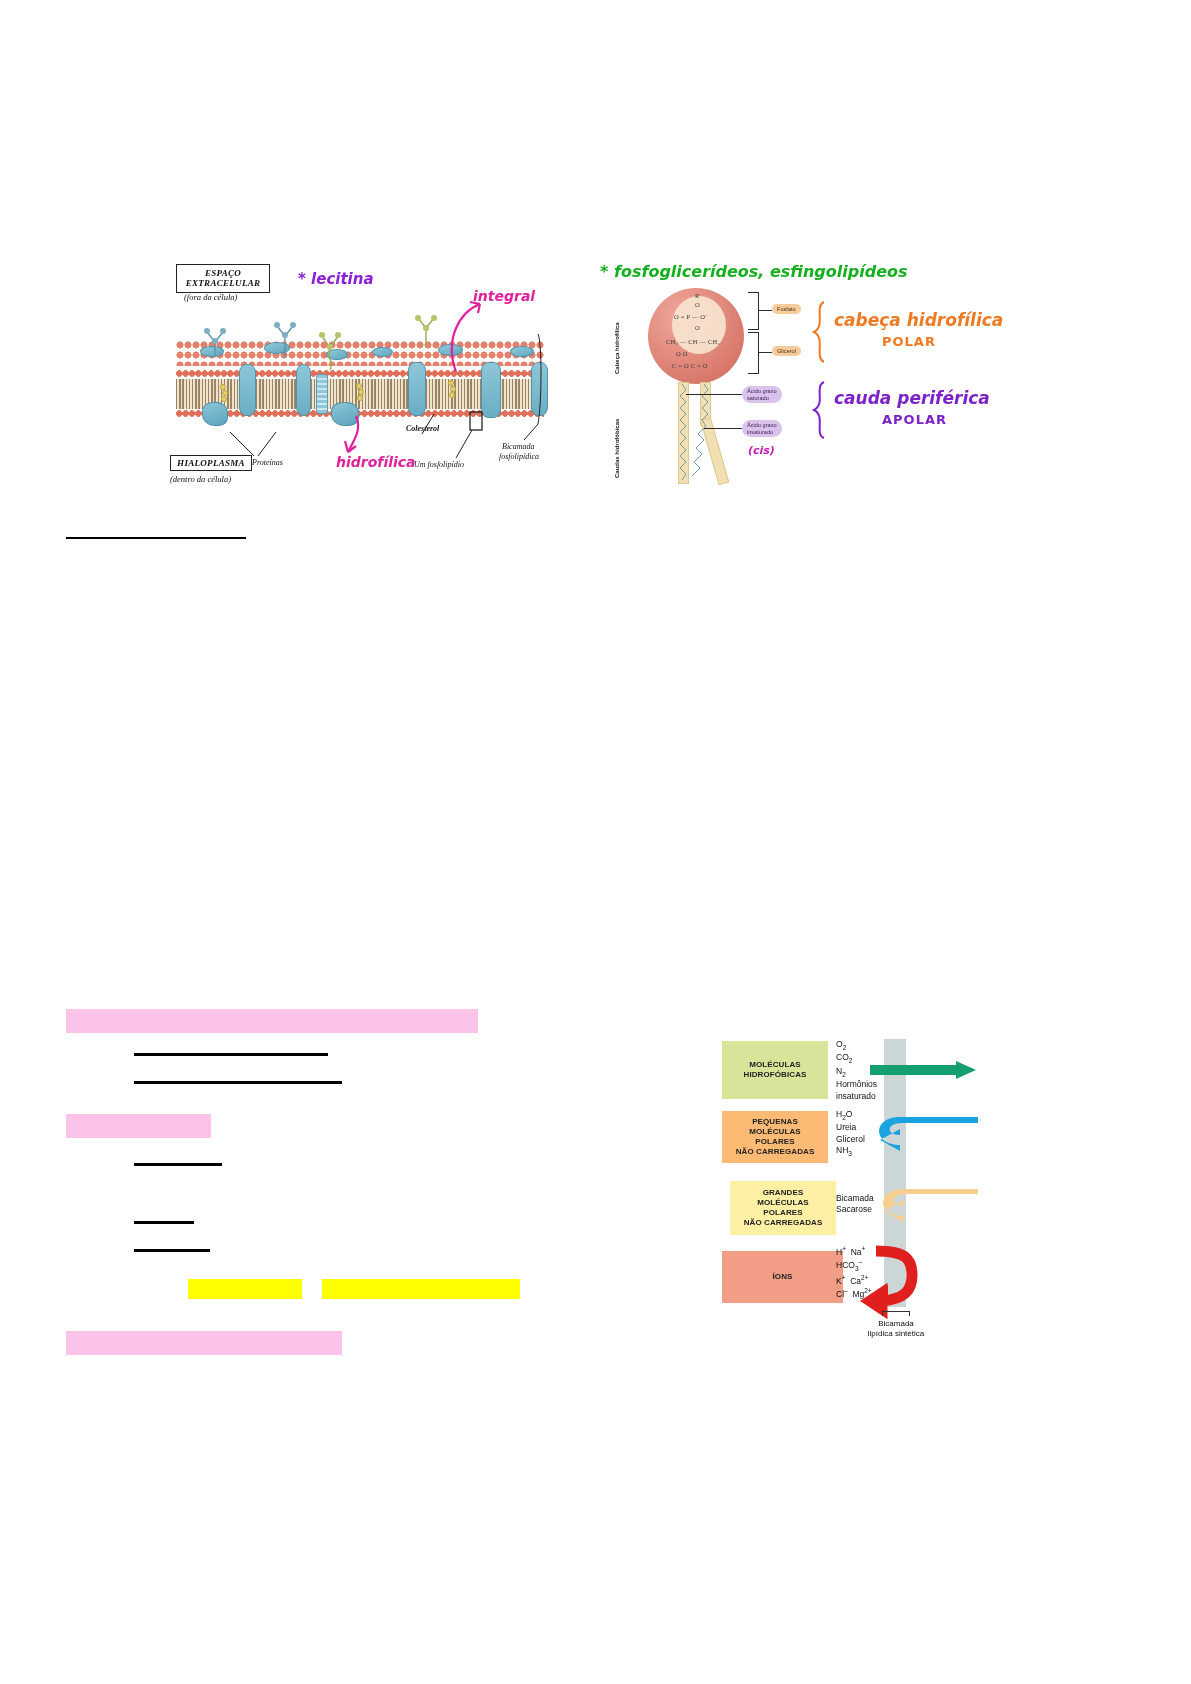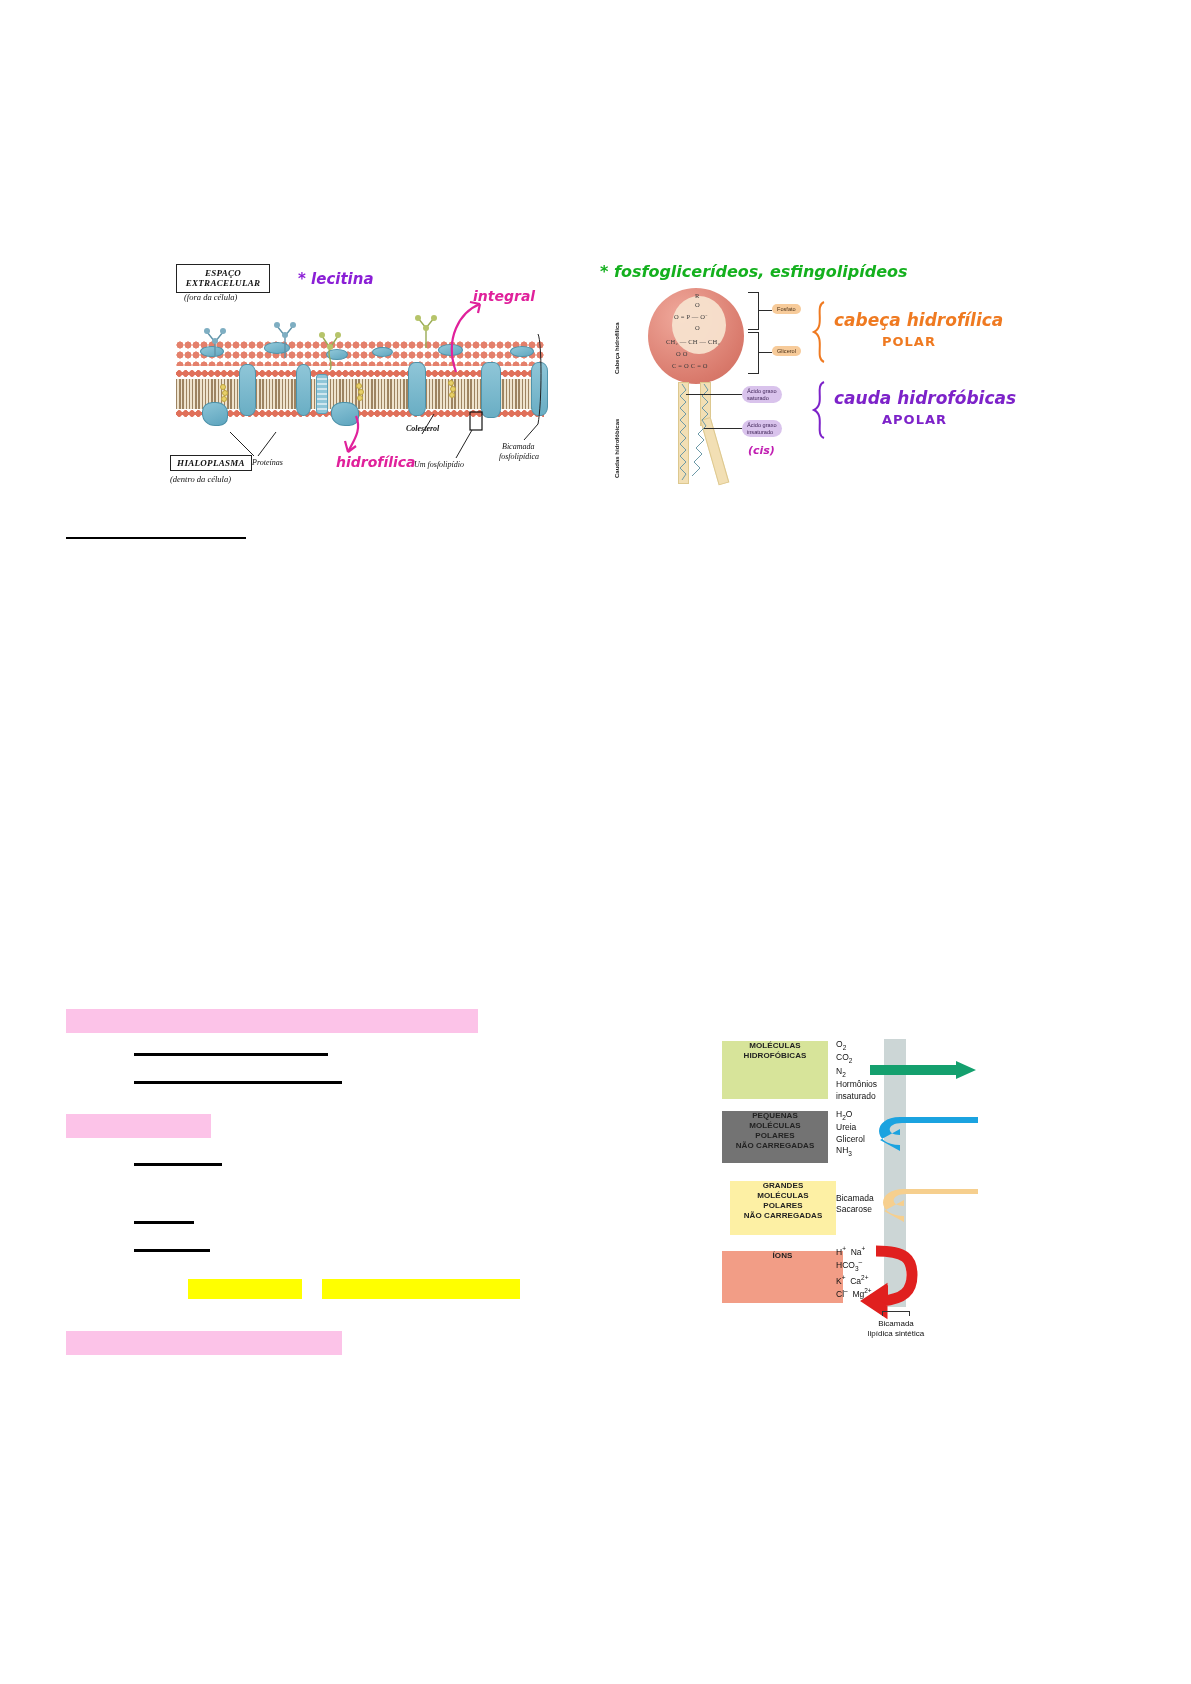--- a/index.html
+++ b/index.html
@@ -114,26 +114,26 @@
   
   .rule{position:absolute;background:#000;}
 
   
   .hl-pink{position:absolute;background:#fcc3e8;}
   .hl-yellow{position:absolute;background:#ffff00;}
 
   
   #fig-perm{left:722px;top:1013px;width:258px;height:330px;}
   .cat-box{
-    position:absolute;display:flex;align-items:flex-start;justify-content:center;
+    position:absolute;display:flex;align-items:center;justify-content:center;
     text-align:center;font-size:8px;font-weight:600;color:#222;line-height:1.25;
     font-family:"Liberation Sans",sans-serif;letter-spacing:.1px;
   }
   .cat-green{background:#d7e49a;}
-  .cat-blue{background:#737373;}
+  .cat-blue{background:#fdba74;}
   .cat-yellow{background:#fdf0a4;}
   .cat-salmon{background:#f29d86;}
   .mol-list{
     position:absolute;font-size:8.5px;color:#111;line-height:1.35;
     font-family:"Liberation Sans",sans-serif;white-space:nowrap;
   }
   .mol-list sub{font-size:6.5px;}
   .mol-list sup{font-size:6.5px;}
   .bilayer{
     position:absolute;left:162px;top:26px;width:22px;height:268px;
@@ -326,21 +326,21 @@
 
     <svg class="abs" style="left:210px;top:38px;" width="22" height="66">
       <path d="M14 2 C4 6 16 26 4 32 C16 38 4 58 14 62" stroke="#ef7a21" stroke-width="2" fill="none"></path>
     </svg>
     <div class="hw hw-orange" style="left:234px;top:48px;font-size:17px;">cabeça hidrofílica</div>
     <div class="hw hw-orange" style="left:282px;top:72px;font-size:13px;font-style:normal;letter-spacing:1px;">POLAR</div>
 
     <svg class="abs" style="left:210px;top:118px;" width="22" height="62">
       <path d="M14 2 C4 6 16 24 4 30 C16 36 4 54 14 58" stroke="#7d22c9" stroke-width="2" fill="none"></path>
     </svg>
-    <div class="hw hw-purple" style="left:234px;top:126px;font-size:17px;">cauda hidrofóbicas</div>
+    <div class="hw hw-purple" style="left:234px;top:126px;font-size:17px;">cauda periférica</div>
     <div class="hw hw-purple" style="left:282px;top:150px;font-size:13px;font-style:normal;letter-spacing:1px;">APOLAR</div>
   </div>
 
   <div class="rule" style="left:66px;top:537px;width:180px;height:2px;"></div>
 
   <div class="hl-pink" style="left:66px;top:1009px;width:412px;height:24px;"></div>
   <div class="rule" style="left:134px;top:1053px;width:194px;height:3px;"></div>
   <div class="rule" style="left:134px;top:1081px;width:208px;height:3px;"></div>
   <div class="hl-pink" style="left:66px;top:1114px;width:145px;height:24px;"></div>
   <div class="rule" style="left:134px;top:1163px;width:88px;height:3px;"></div>

